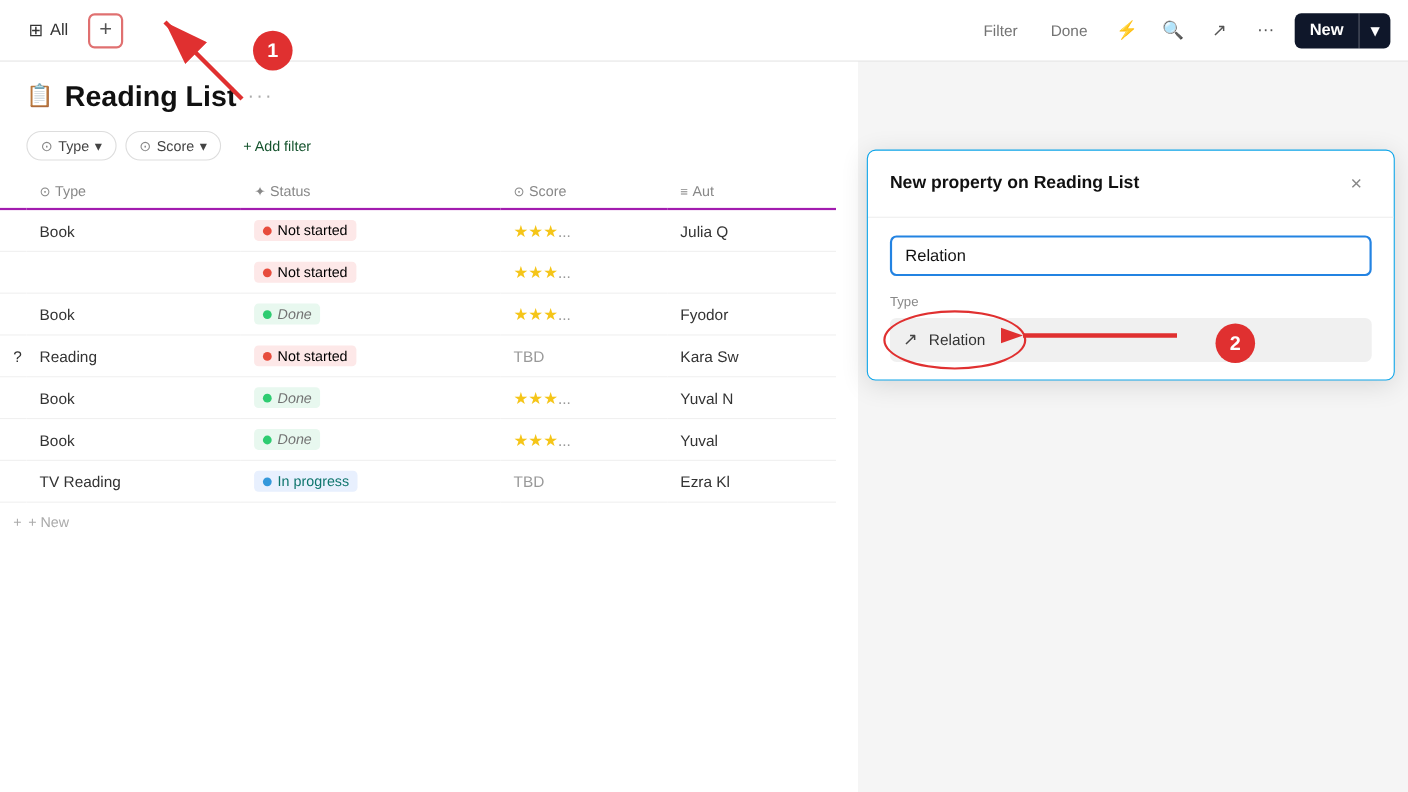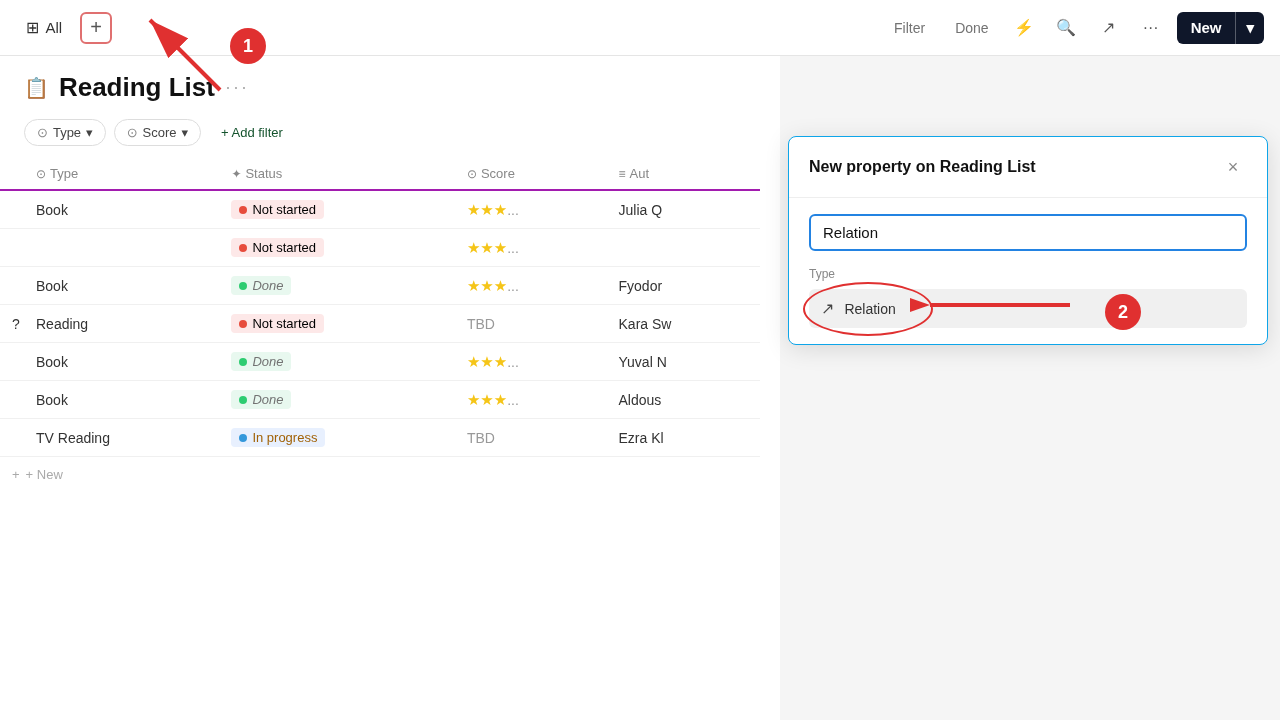--- a/index.html
+++ b/index.html
@@ -198,21 +198,21 @@
     .status-dot {
       width: 8px;
       height: 8px;
       border-radius: 50%;
       display: inline-block;
     }
     .status-not-started { background: #fde8e8; color: #000000; }
     .status-not-started .status-dot { background: #e74c3c; }
     .status-done { background: #e8f8ef; color: #737373; font-style: italic; }
     .status-done .status-dot { background: #2ecc71; }
-    .status-in-progress { background: #e8f0fe; color: #a16207; }
+    .status-in-progress { background: #e8f0fe; color: #0f766e; }
     .status-in-progress .status-dot { background: #3498db; }
 
     
     .stars { color: #f5c518; font-size: 15px; }
 
     .add-new-row {
       display: flex;
       align-items: center;
       gap: 6px;
       padding: 10px 12px;
@@ -470,21 +470,21 @@
               <td>Book</td>
               <td><span class="status-badge status-done"><span class="status-dot"></span>Done</span></td>
               <td><span class="stars">★★★</span><span style="color:#999">...</span></td>
               <td>Yuval N</td>
             </tr>
             <tr>
               <td style="color: rgb(51, 51, 51); font-weight: 500; max-width: 20px; overflow: hidden;"></td>
               <td>Book</td>
               <td><span class="status-badge status-done"><span class="status-dot"></span>Done</span></td>
               <td><span class="stars">★★★</span><span style="color:#999">...</span></td>
-              <td>Aldous</td>
+              <td>Yuval</td>
             </tr>
             <tr>
               <td style="color: rgb(51, 51, 51); font-weight: 500; max-width: 20px; overflow: hidden;"></td>
               <td>TV Reading</td>
               <td><span class="status-badge status-in-progress"><span class="status-dot"></span>In progress</span></td>
               <td style="color: rgb(153, 153, 153);">TBD</td>
               <td>Ezra Kl</td>
             </tr>
           </tbody>
       </table>

